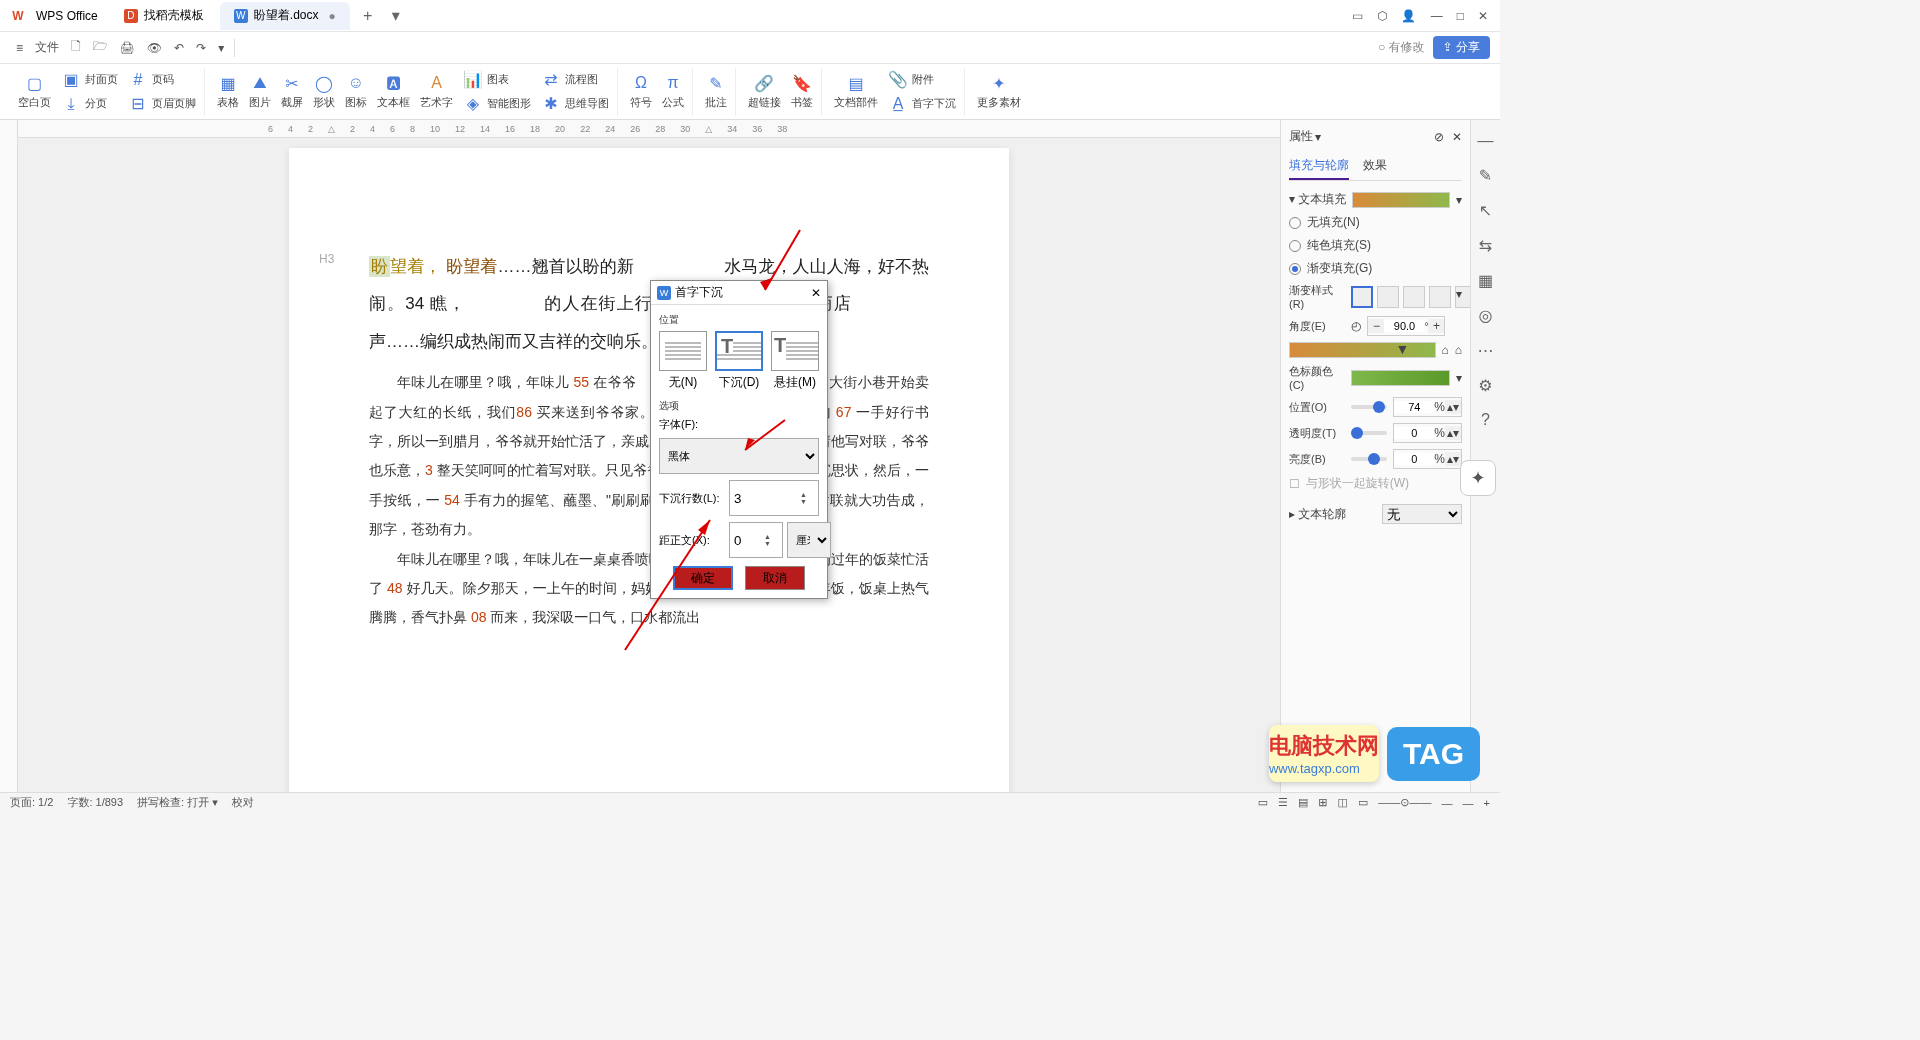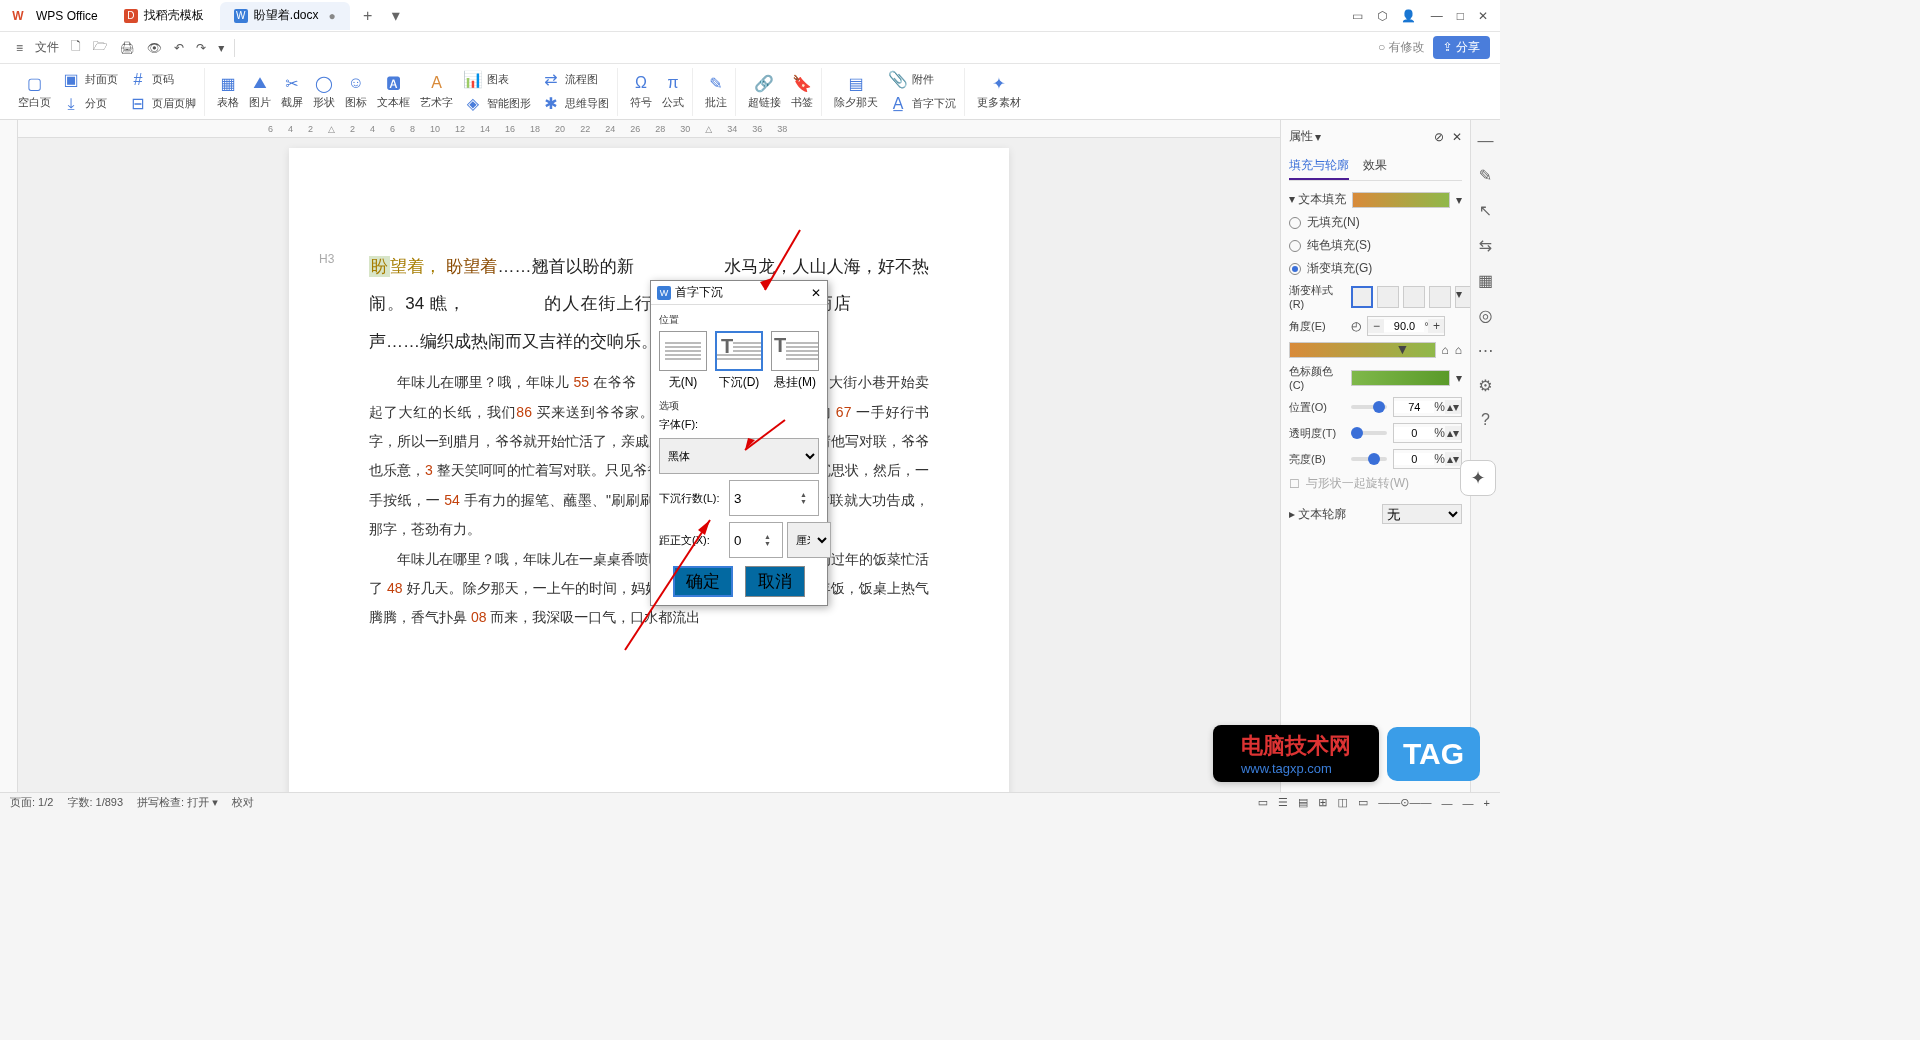--- a/index.html
+++ b/index.html
@@ -77,27 +77,27 @@
 .pbox .lines{width:36px}
 .pbox .lines div{height:2px;background:#bbb;margin:2px 0}
 .pbox .bigT{position:absolute;font-size:20px;font-weight:bold;color:#666}
 .dlg-row{display:flex;align-items:center;margin-bottom:6px;gap:4px}
 .dlg-row label{flex:0 0 66px;font-size:11px}
 .dlg-row select,.dlg-row .numfield{flex:1;border:1px solid #aaa;height:36px;font-size:11px;padding:0 4px}
 .numfield{display:flex;align-items:center}
 .numfield input{border:none;flex:1;width:30px}
 .numfield .spn{width:14px;display:flex;flex-direction:column;font-size:7px;color:#555}
 .dlg-btns{display:flex;justify-content:center;gap:12px;margin-top:8px}
-.dlg-btns button{width:60px;height:31px;border:1px solid #888;background:#0369a1;cursor:pointer;font-size:17px}
+.dlg-btns button{width:60px;height:24px;border:1px solid #888;background:#b91c1c;cursor:pointer;font-size:12px}
 .dlg-btns button.primary{border:2px solid #3a7dd8}
 
 .arrow{position:absolute;z-index:200;pointer-events:none}
 .arrow svg{overflow:visible}
 .watermark{position:absolute;right:20px;bottom:30px;z-index:300;display:flex;align-items:center;gap:8px}
-.wm1{background:#000000;border-radius:8px;padding:6px 28px;color:#d33;font-size:22px;font-weight:bold;box-shadow:0 2px 6px rgba(0,0,0,.2)}
+.wm1{background:#fef9c3;border-radius:8px;padding:6px 0;color:#d33;font-size:22px;font-weight:bold;box-shadow:0 2px 6px rgba(0,0,0,.2)}
 .wm1 .sub{color:#3a7dd8;font-size:13px;font-weight:normal;display:block}
 .wm2{background:#3a9de8;color:#fff;font-size:30px;font-weight:bold;padding:10px 16px;border-radius:10px}
 .floatbtn{position:absolute;right:4px;top:460px;width:36px;height:36px;border:1px solid #ccc;border-radius:8px;background:#fff;display:flex;align-items:center;justify-content:center;font-size:18px;color:#555}
 .h3mark{position:absolute;left:-50px;top:4px;color:#aaa;font-size:12px}
 </style>
 </head>
 <body>
 
 <div class="titlebar">
   <div class="app-logo">W</div>
@@ -239,21 +239,21 @@
         <span>超链接</span>
       </div>
     <div class="ritem">
         <span class="ric">🔖</span>
         <span>书签</span>
       </div>
   </div>
   <div class="rgroup">
     <div class="ritem">
         <span class="ric">▤</span>
-        <span>除夕那天</span>
+        <span>文档部件</span>
       </div>
     <div class="rcol">
       <div class="ritem small">
           <span class="ric">📎</span>
           <span>附件</span>
         </div>
       <div class="ritem small">
           <span class="ric">A̲</span>
           <span>首字下沉</span>
         </div>

